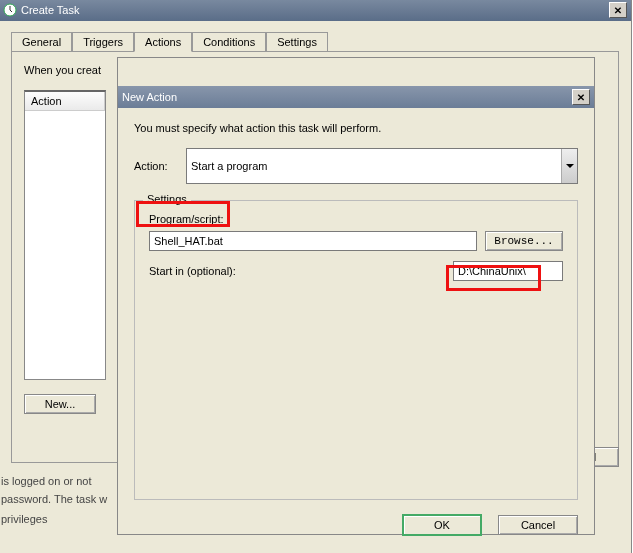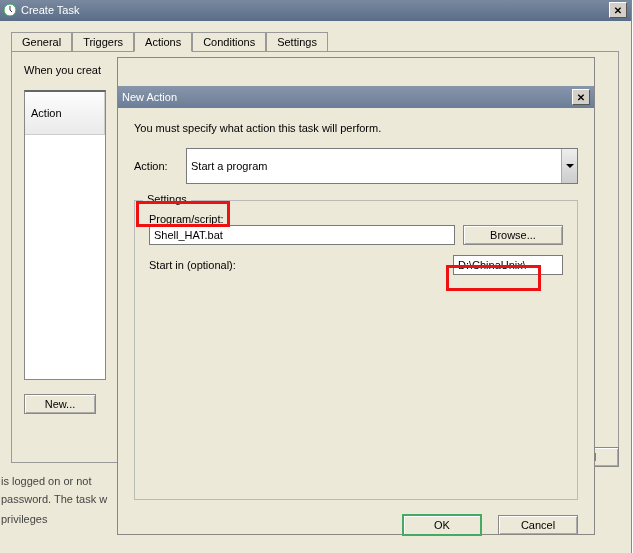--- a/index.html
+++ b/index.html
@@ -11,21 +11,21 @@
 .titlebar .title { flex: 1; font-weight: normal; }
 .closebtn { width: 18px; height: 16px; background: #d4d0c8; border: 1px solid #fff; border-right-color: #555; border-bottom-color: #555; display: flex; align-items: center; justify-content: center; font-size: 10px; font-weight: bold; color: #000; cursor: default; }
 
 .tabs { display: flex; margin: 10px 0 0 12px; }
 .tab { padding: 3px 10px; border: 1px solid #999; border-bottom: none; background: #ece9d8; margin-right: 0; position: relative; top: 1px; cursor: default; }
 .tab.active { background: #ece9d8; border-bottom: 1px solid #ece9d8; z-index: 2; }
 .tabbody { border: 1px solid #999; margin: 0 12px 12px 12px; background: #ece9d8; padding: 12px; }
 
 .label { color: #000; }
 .listbox { background: #fff; border: 1px solid #888; border-top: 2px solid #666; }
-.listcol { padding: 15px 6px; border-right: 1px solid #ccc; background: linear-gradient(#fdfdfd,#eaeaea); border-bottom: 1px solid #ccc; }
+.listcol { padding: 3px 6px; border-right: 1px solid #ccc; background: linear-gradient(#fdfdfd,#eaeaea); border-bottom: 1px solid #ccc; }
 .btn { background: #ece9d8; border: 1px solid #888; box-shadow: inset 1px 1px #fff, inset -1px -1px #aaa; padding: 3px 0; text-align: center; cursor: default; min-width: 72px; }
 .btn.default { border: 2px solid #4a6; box-shadow: inset 1px 1px #fff; }
 
 .fieldset { border: 1px solid #bbb; padding: 12px 14px 14px 14px; margin-top: 10px; position: relative; }
 .fieldset .legend { position: absolute; top: -8px; left: 8px; background: #ece9d8; padding: 0 4px; }
 
 .combo { display: flex; background: #fff; border: 1px solid #7a7a7a; height: 36px; align-items: center; }
 .combo .val { flex: 1; padding: 0 4px; }
 .combo .drop { width: 16px; height: 100%; background: linear-gradient(#eee,#ccc); border-left: 1px solid #aaa; display: flex; align-items: center; justify-content: center; }
 .combo .drop::after { content: ""; border: 4px solid transparent; border-top-color: #000; margin-top: 3px; }
@@ -90,23 +90,23 @@
       <div class="combo" style="flex:1;">
         <span class="val">Start a program</span>
         <span class="drop"></span>
       </div>
     </div>
 
     <div class="fieldset" style="margin-top:16px; height:300px;">
       <span class="legend">Settings</span>
 
       <div class="label">Program/script:</div>
-      <div class="row" style="">
+      <div class="row" style="margin-top:6px;">
         <input class="textin" style="flex: 1 1 0%;" value="Shell_HAT.bat">
-        <div class="btn" style="width:100px;">Browse...</div>
+        <div class="btn" style="width:78px;font-family:Liberation Mono, monospace;">Browse...</div>
       </div>
 
 
       <div class="row" style="margin-top:10px;">
         <span class="label" style="flex:1;">Start in (optional):</span>
         <input class="textin" style="width: 110px;" value="D:\ChinaUnix\">
       </div>
     </div>
 
     <div class="row" style="justify-content:flex-end; margin-top:14px; gap:16px;">

